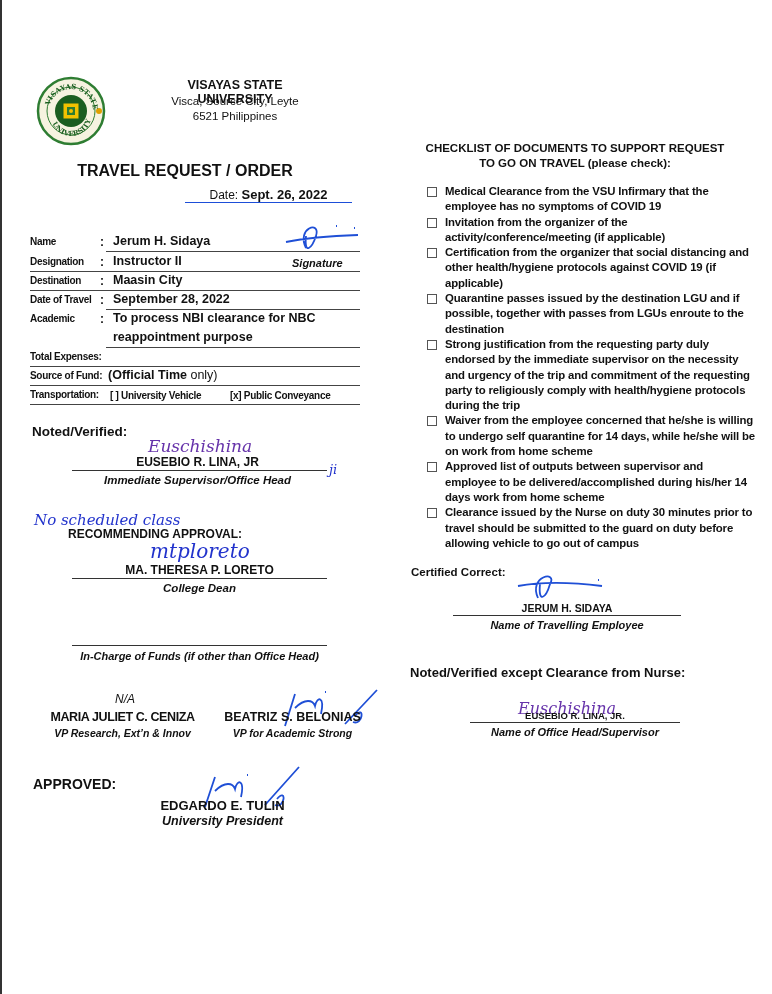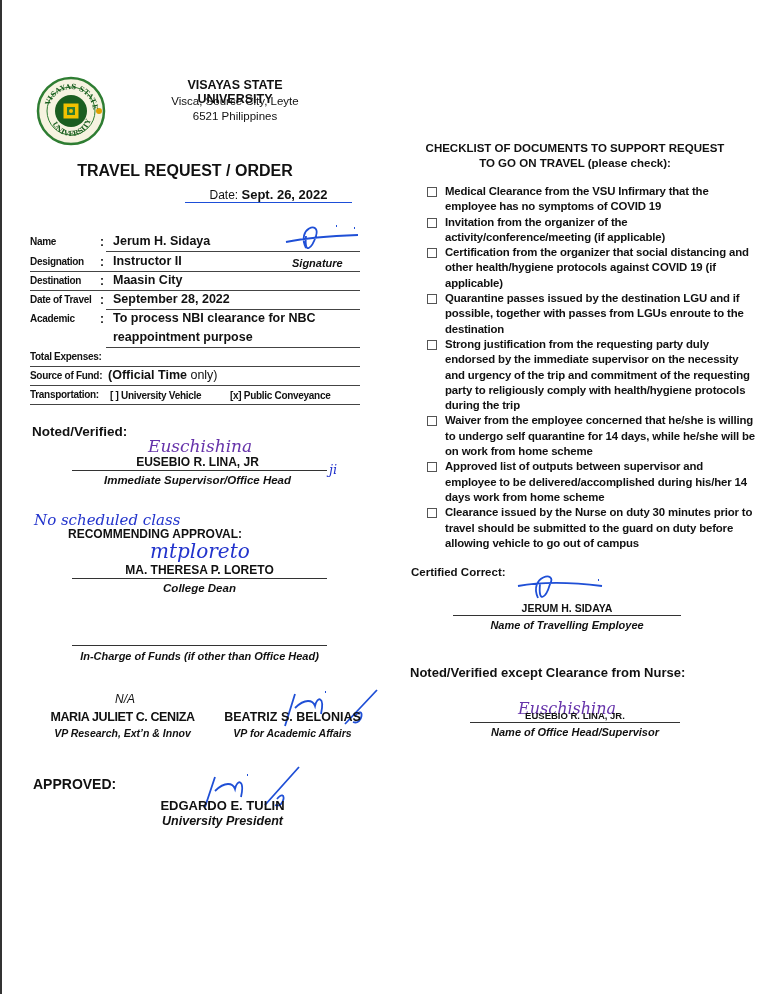--- a/index.html
+++ b/index.html
@@ -151,21 +151,21 @@
 <div class="abs signer-title" style="left:72px;top:650px;width:255px;font-size:11px;">In-Charge of Funds (if other than Office Head)</div>
 
 <div class="abs i c" style="left:60px;top:692px;width:130px;font-size:12px;">N/A</div>
 <div class="abs signer-name" style="left:40px;top:710px;width:165px;font-size:12.5px;letter-spacing:-0.4px;">MARIA JULIET C. CENIZA</div>
 <div class="abs signer-title" style="left:35px;top:727px;width:175px;font-size:10.5px;">VP Research, Ext’n &amp; Innov</div>
 
 <svg class="abs" style="left:255px;top:686px;" width="130" height="46">
   <path d="M30 40 L 40 8 M 40 22 C 50 12, 58 14, 60 20 C 62 10, 70 10, 66 28 M 70 6 l1 0 M 90 38 L 122 4 M 100 30 c 10 -12 8 10 -2 6" stroke="#1f4fd6" stroke-width="1.8" fill="none"></path>
 </svg>
 <div class="abs signer-name" style="left:210px;top:710px;width:165px;font-size:12.5px;">BEATRIZ S. BELONIAS</div>
-<div class="abs signer-title" style="left:210px;top:727px;width:165px;font-size:10.5px;">VP for Academic Affairs</div>
+<div class="abs signer-title" style="left:210px;top:727px;width:165px;font-size:10.5px;">VP for Academic Strong</div>
 
 <div class="abs sec-label" style="left:33px;top:776px;font-size:14px;">APPROVED:</div>
 <svg class="abs" style="left:185px;top:765px;" width="130" height="46">
   <path d="M20 42 L 30 12 M 30 26 C 40 16, 48 18, 50 24 C 52 14, 60 14, 56 32 M 62 10 l1 0 M 80 40 L 114 2 M 92 34 c 10 -12 8 10 -2 6" stroke="#1f4fd6" stroke-width="1.8" fill="none"></path>
 </svg>
 <div class="abs signer-name" style="left:140px;top:798px;width:165px;font-size:13px;">EDGARDO E. TULIN</div>
 <div class="abs signer-title" style="left:140px;top:814px;width:165px;font-size:12.5px;">University President</div>
 
 <div class="abs chk-title">
   <div>CHECKLIST OF DOCUMENTS TO SUPPORT REQUEST</div>

